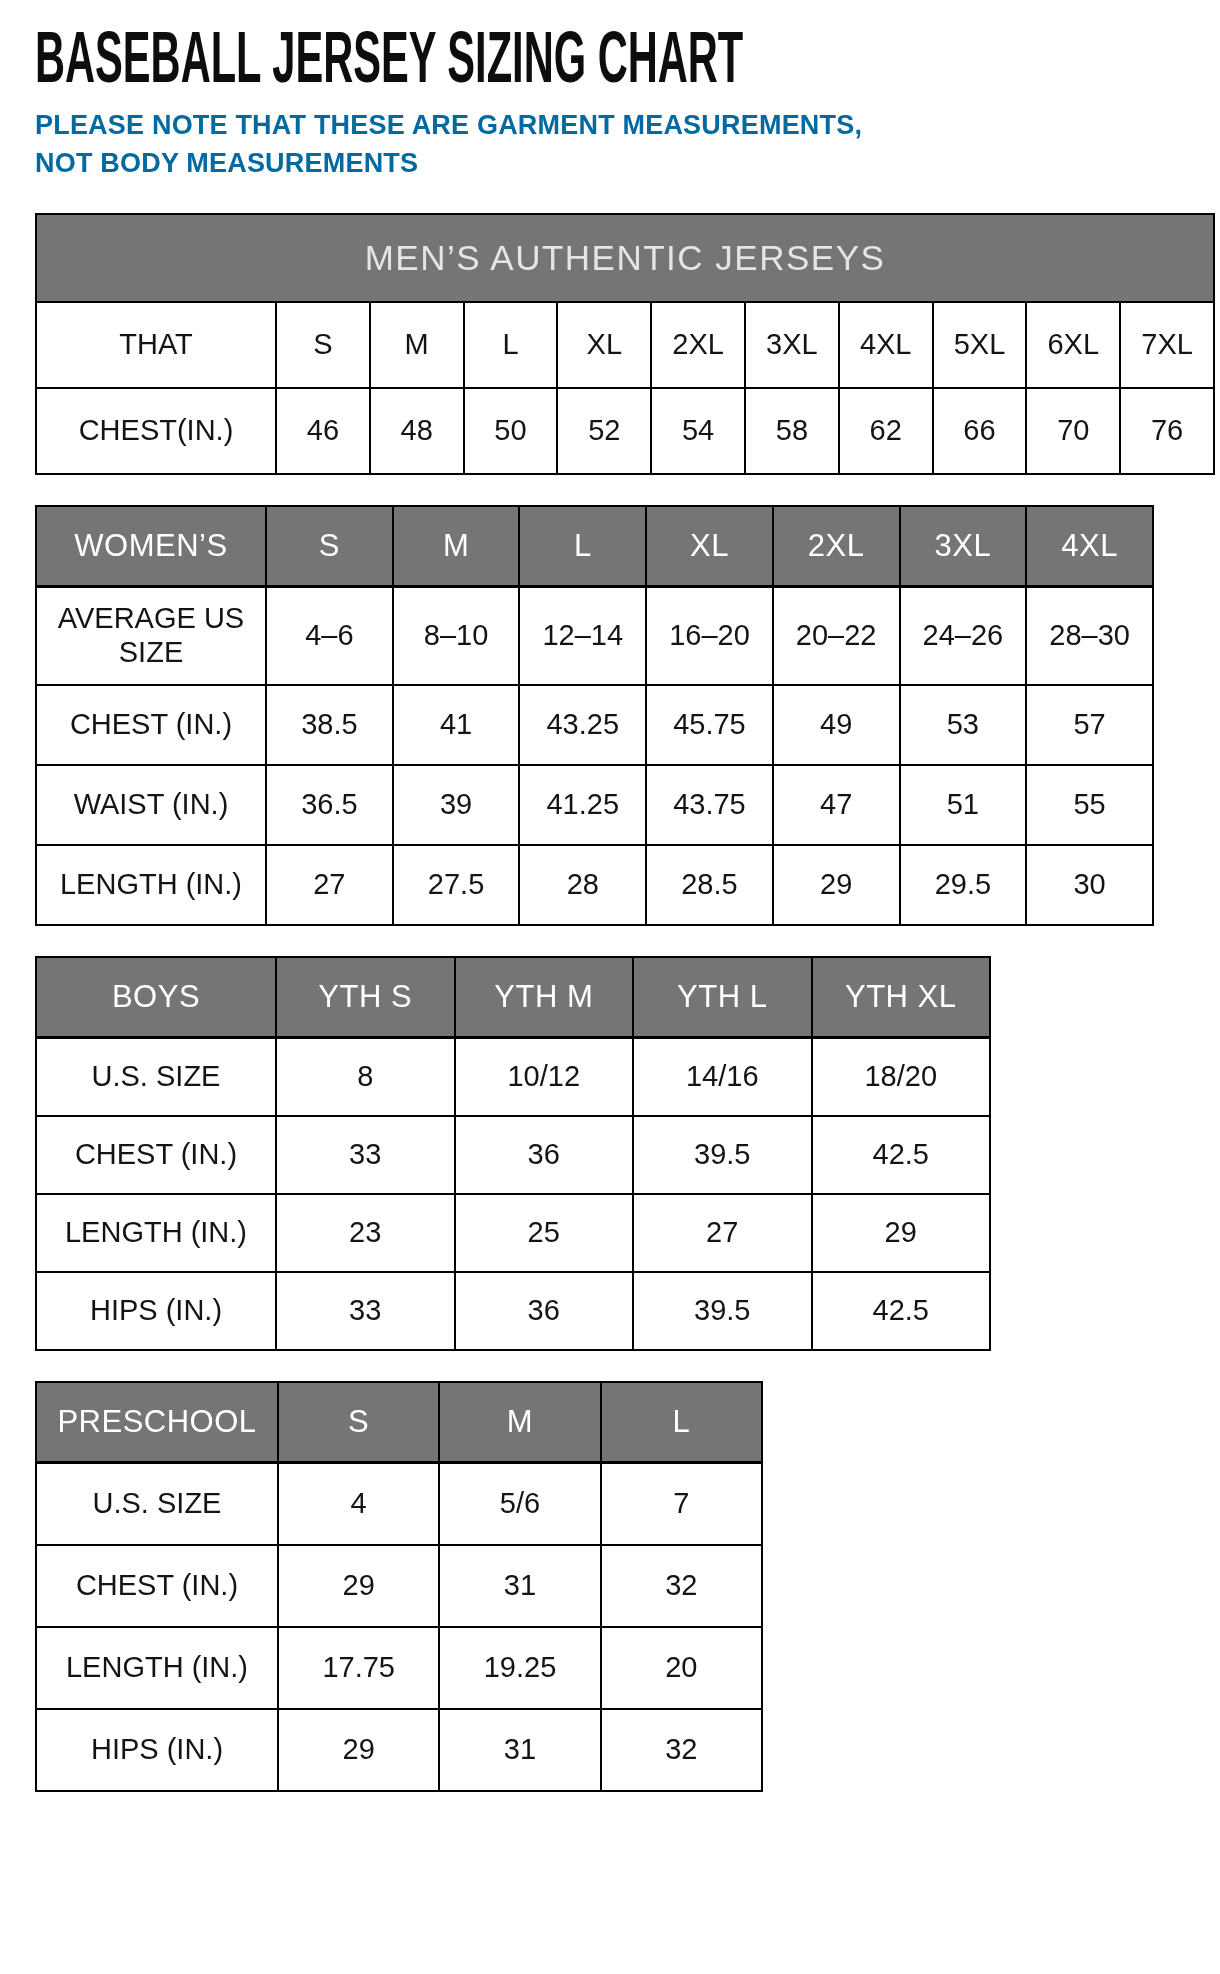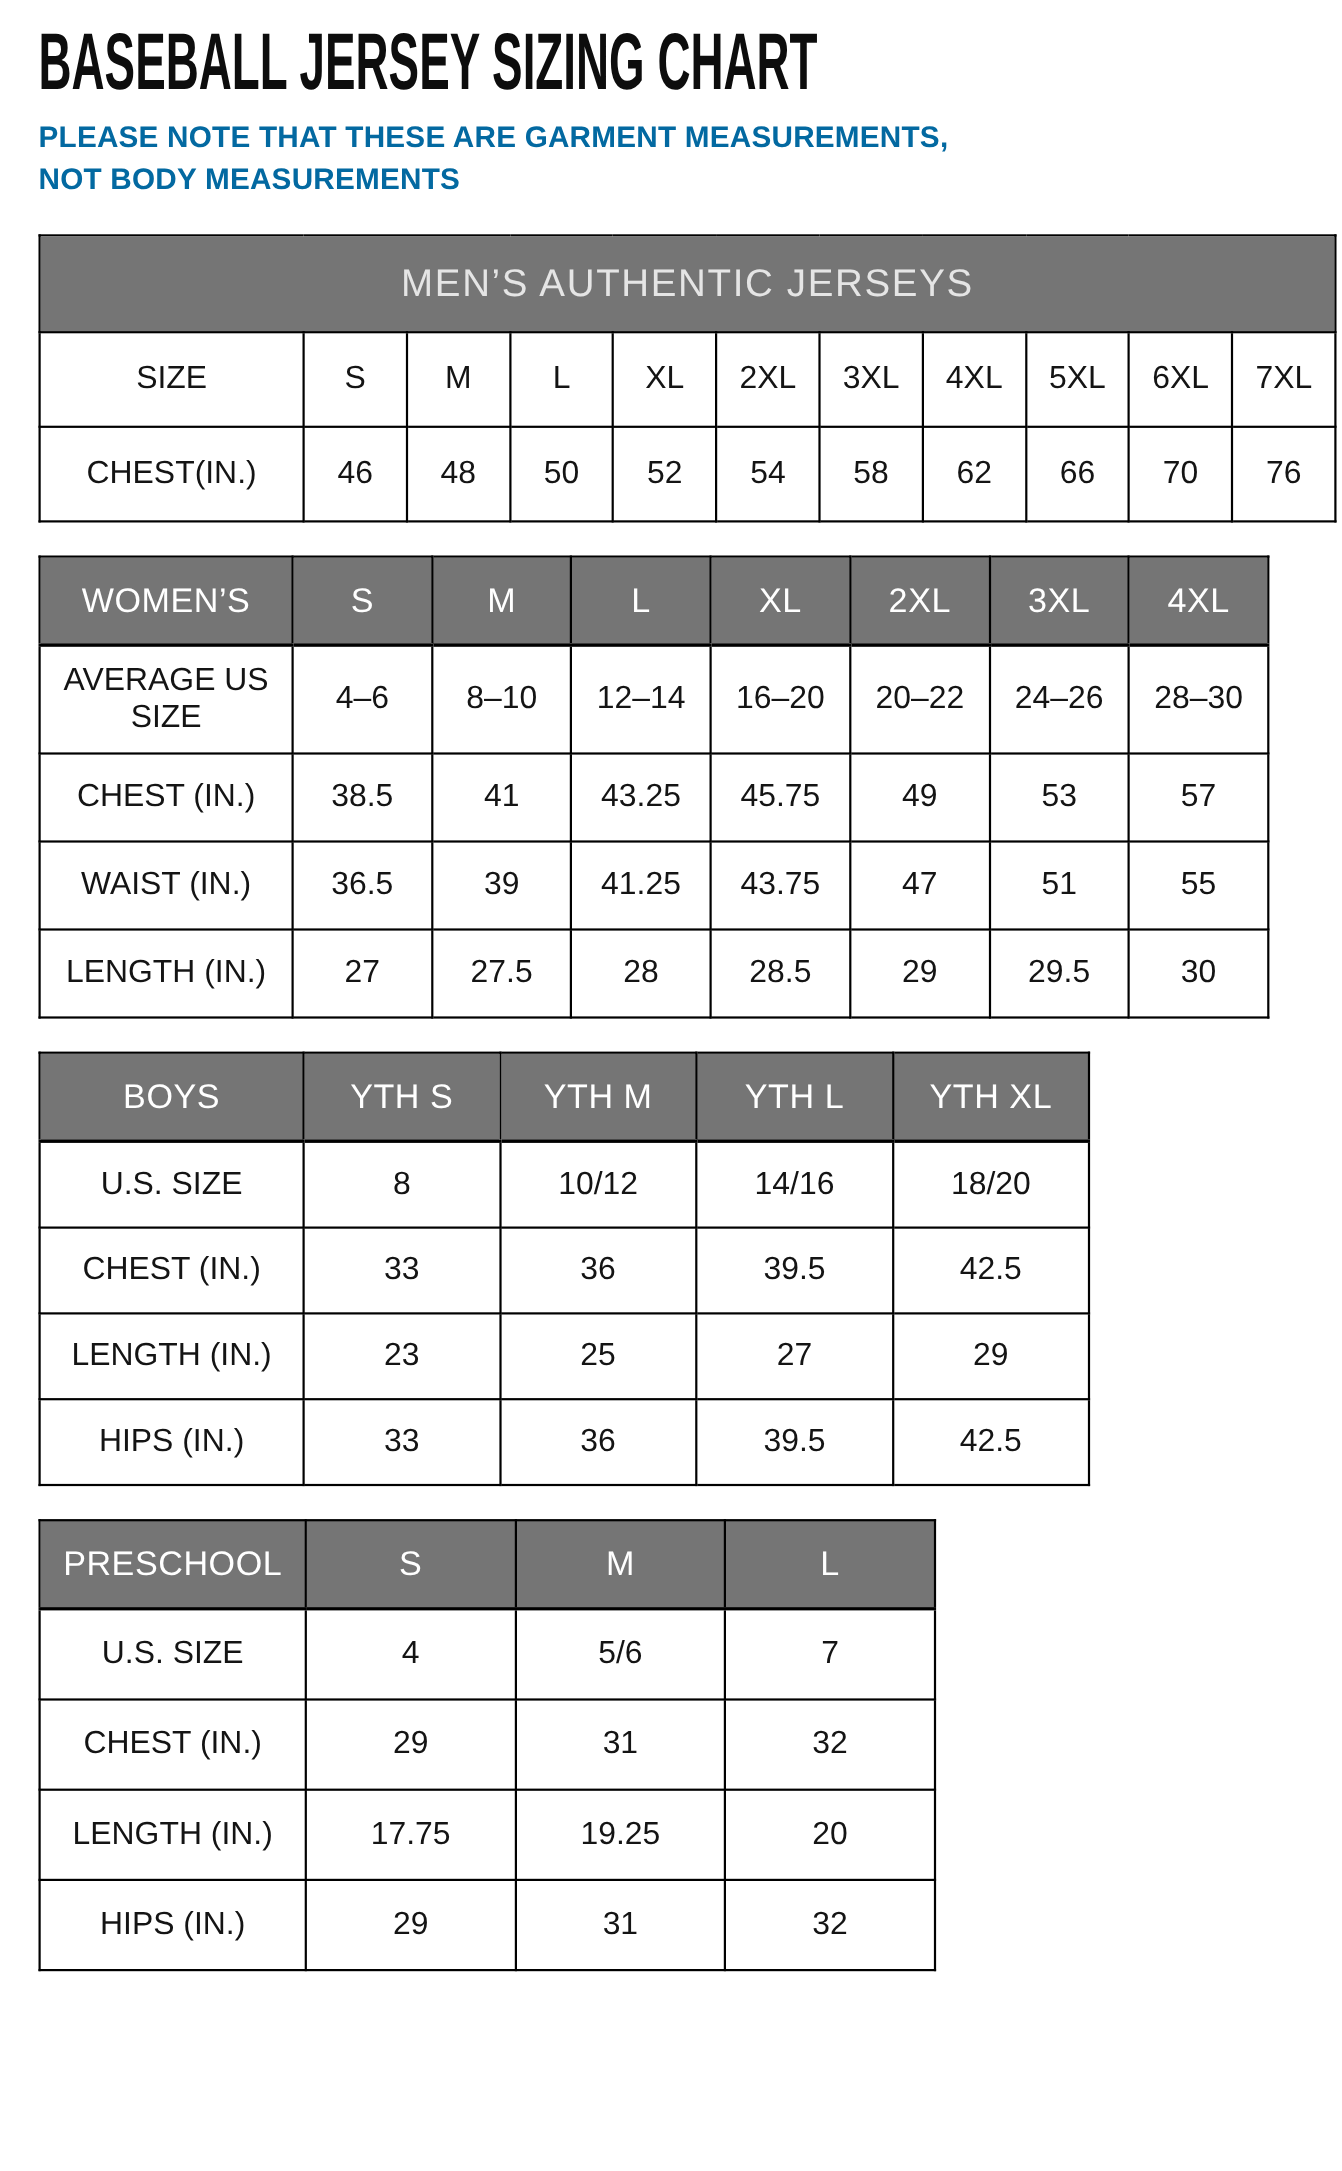--- a/index.html
+++ b/index.html
@@ -69,21 +69,21 @@
     color: #ffffff;
     font-size: 31px;
     height: 78px;
     border-bottom: 3px solid #000;
     letter-spacing: 0.5px;
   }
 
   .tbl-mens      { width: 1180px; }
   .tbl-womens    { width: 1119px; }
   .tbl-boys      { width: 956px; }
-  .tbl-preschool { width: 816px;  }
+  .tbl-preschool { width: 728px;  }
 
   .tbl-mens      col.label-col { width: 240px; }
   .tbl-womens    col.label-col { width: 230px; }
   .tbl-boys      col.label-col { width: 240px; }
   .tbl-preschool col.label-col { width: 242px; }
 
   .tbl-mens      td { height: 84px; }
   .tbl-womens    td { height: 78px; }
   .tbl-womens    tbody tr:first-child td { height: 96px; }
   .tbl-boys      td { height: 76px; }
@@ -116,21 +116,21 @@
         <col>
         <col>
         <col>
         <col>
       </colgroup>
       <thead>
         <tr>
           <th class="banner" colspan="11">MEN’S AUTHENTIC JERSEYS</th>
         </tr>
         <tr class="plain-head">
-          <th>SIZE</th>
+          <th>THAT</th>
           <th>S</th>
           <th>M</th>
           <th>L</th>
           <th>XL</th>
           <th>2XL</th>
           <th>3XL</th>
           <th>4XL</th>
           <th>5XL</th>
           <th>6XL</th>
           <th>7XL</th>

